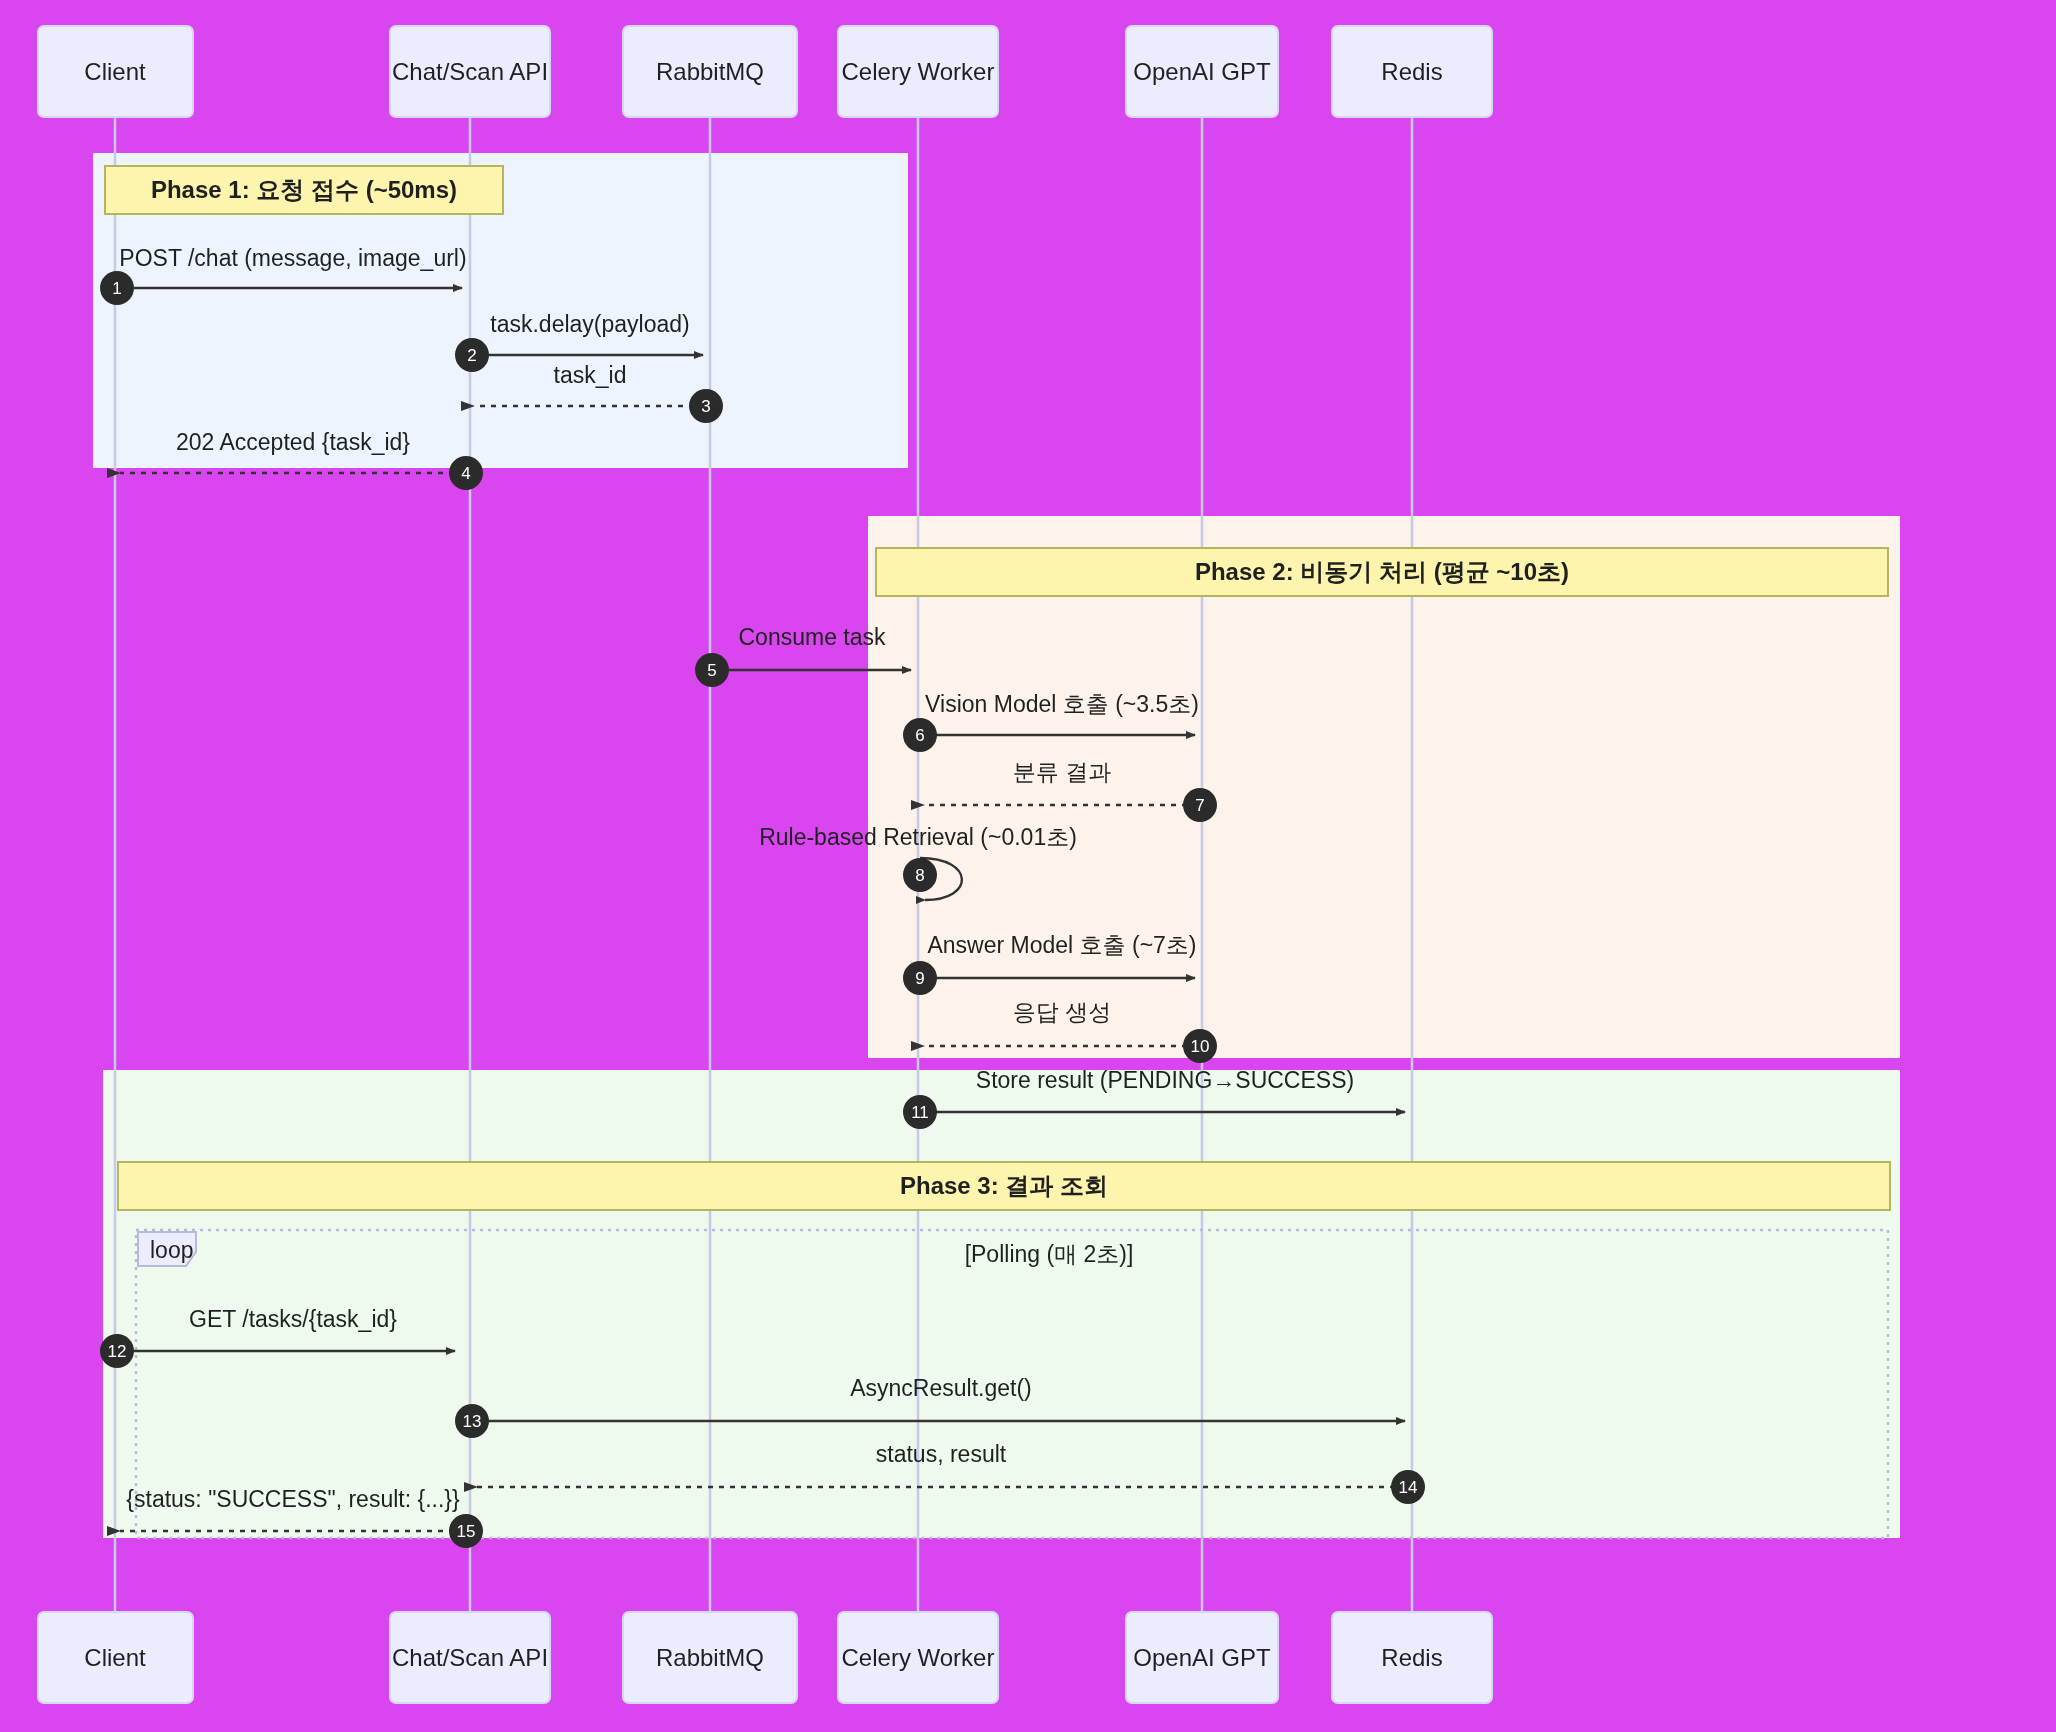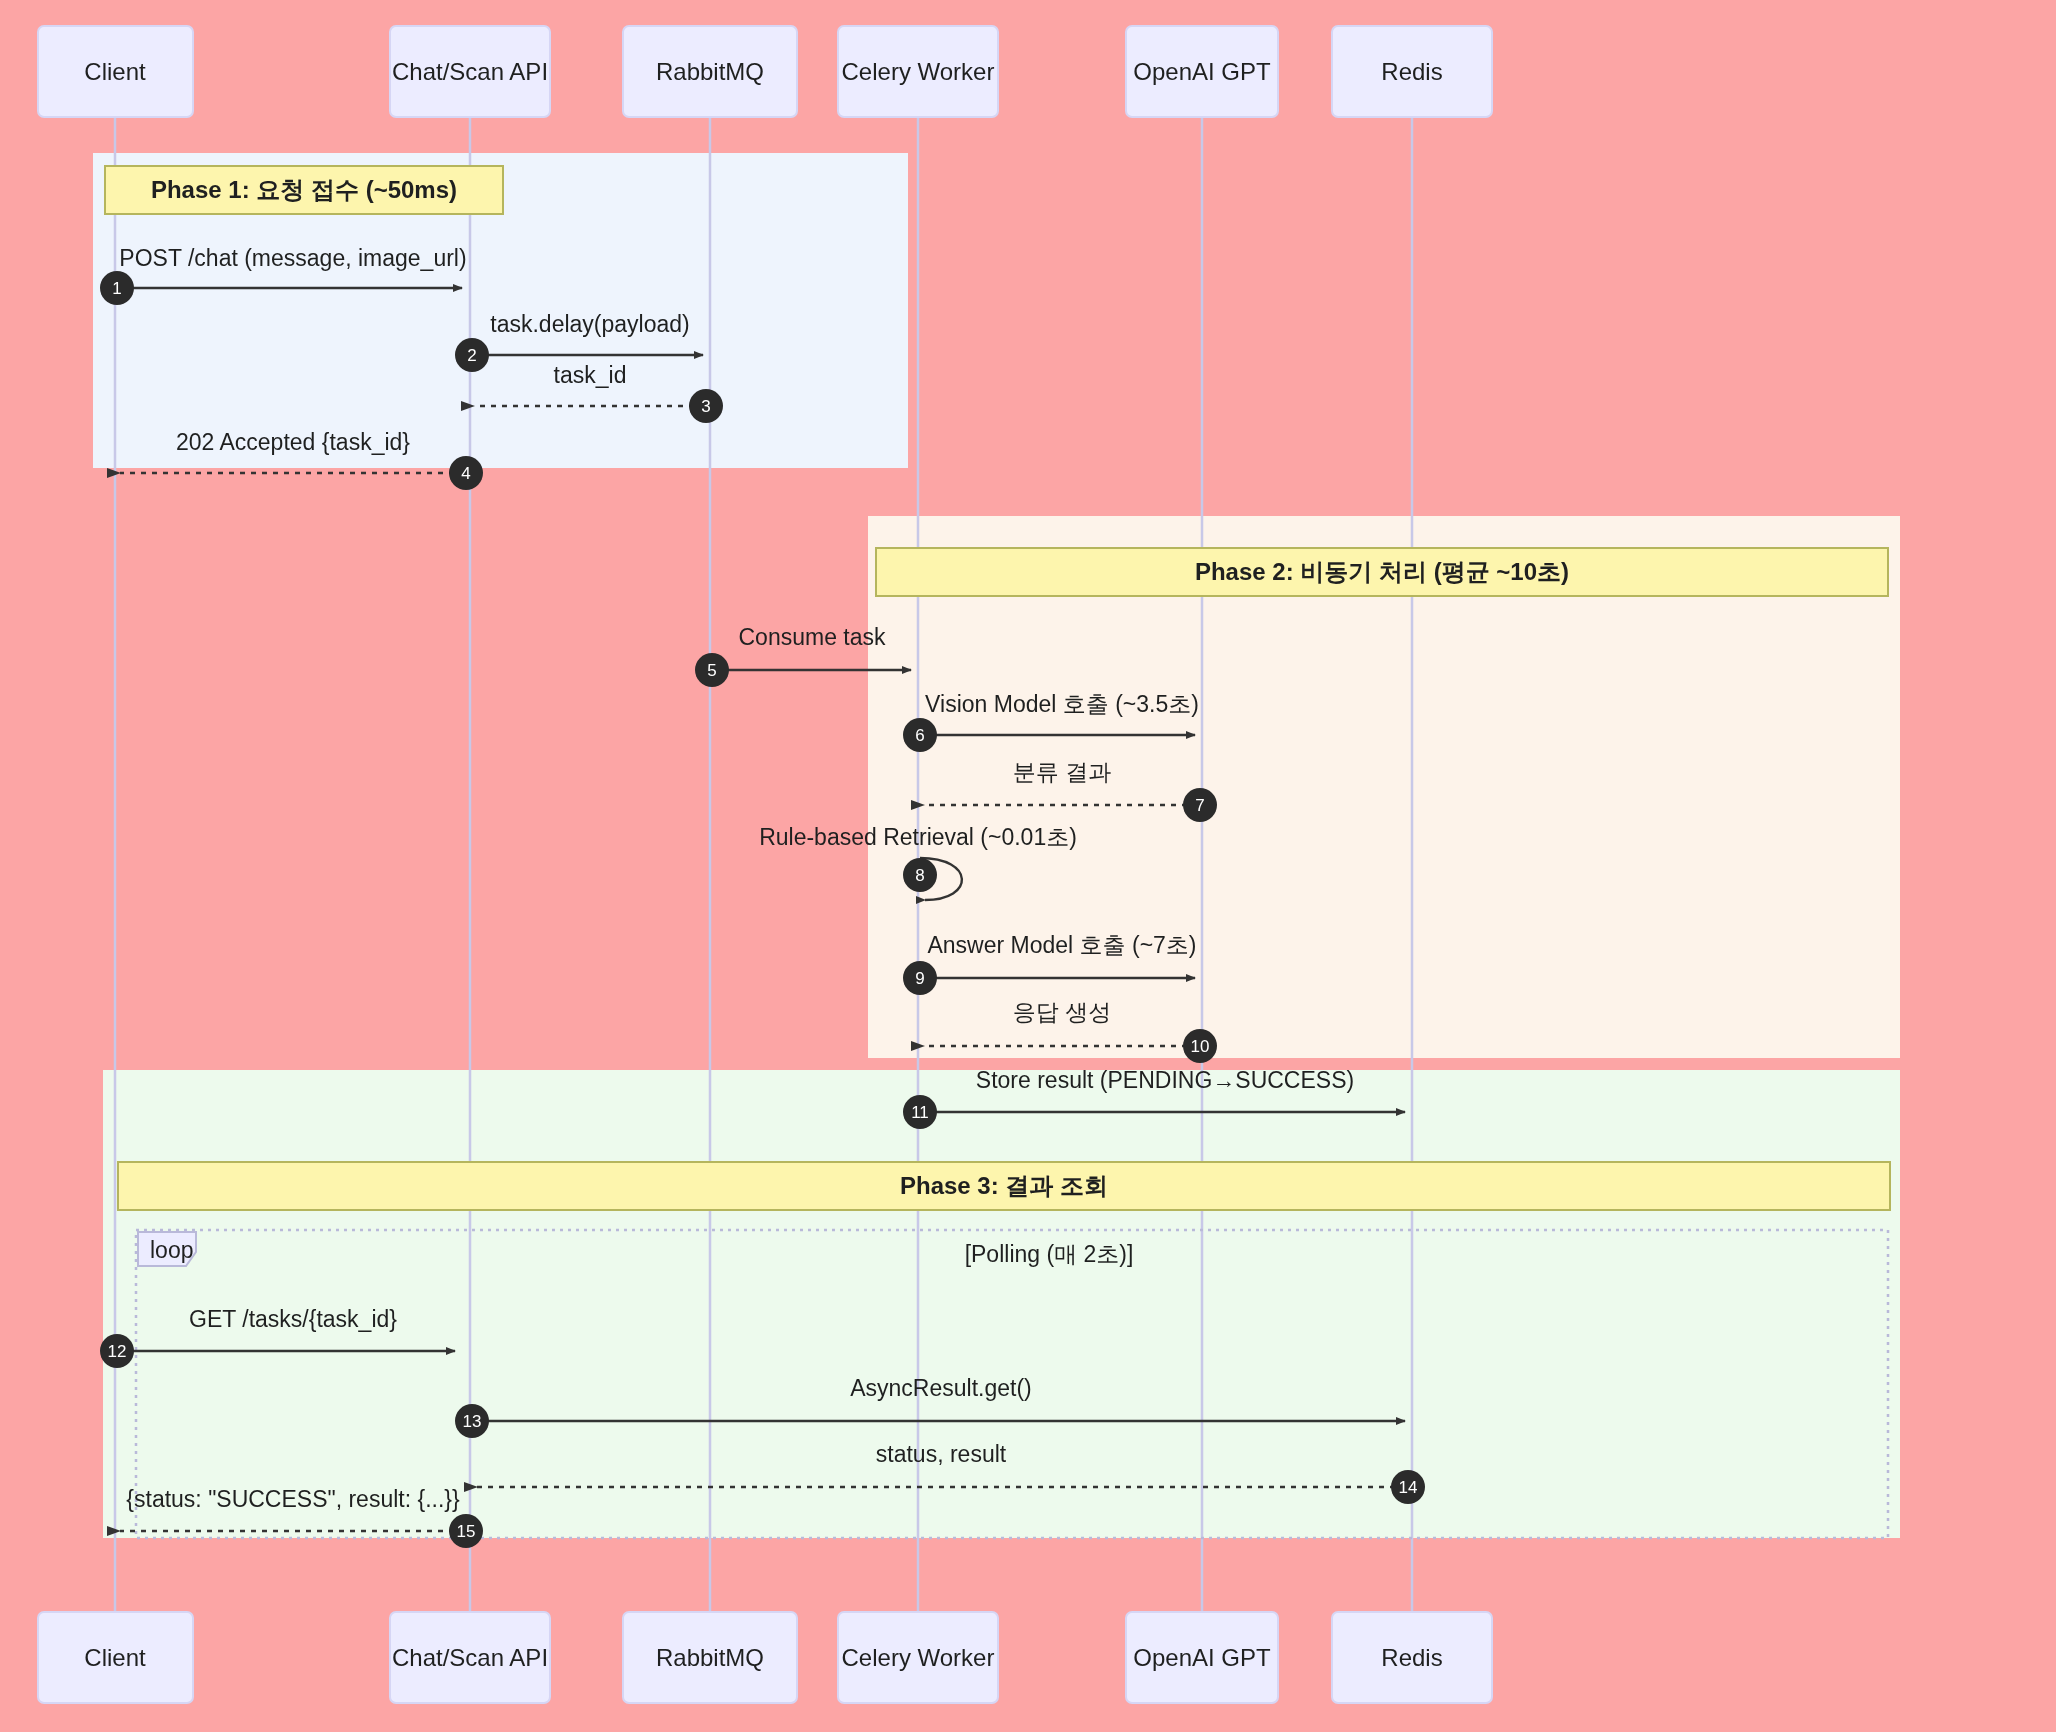--- a/index.html
+++ b/index.html
@@ -7,21 +7,21 @@
     padding: 0;
     background: #ffffff;
   }
   body {
     font-family: "Liberation Sans", "DejaVu Sans", sans-serif;
   }
   #canvas {
     position: relative;
     width: 2056px;
     height: 1732px;
-    background: #fca5a5;
+    background: #d946ef;
     overflow: hidden;
   }
   svg#diagram {
     position: absolute;
     left: 0;
     top: 0;
     width: 2056px;
     height: 1732px;
   }
   .participant-box {

